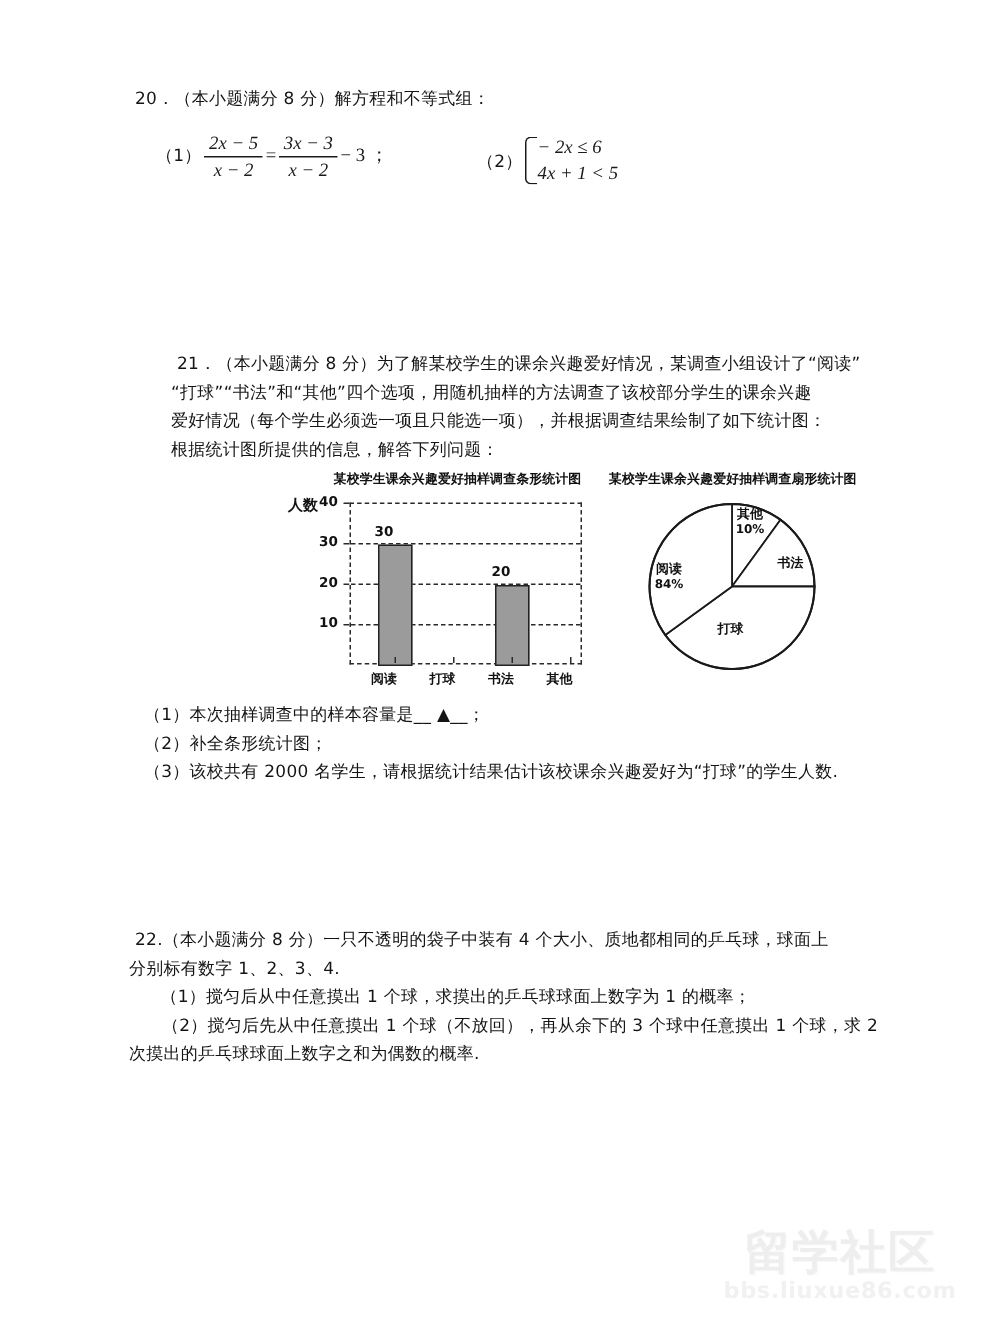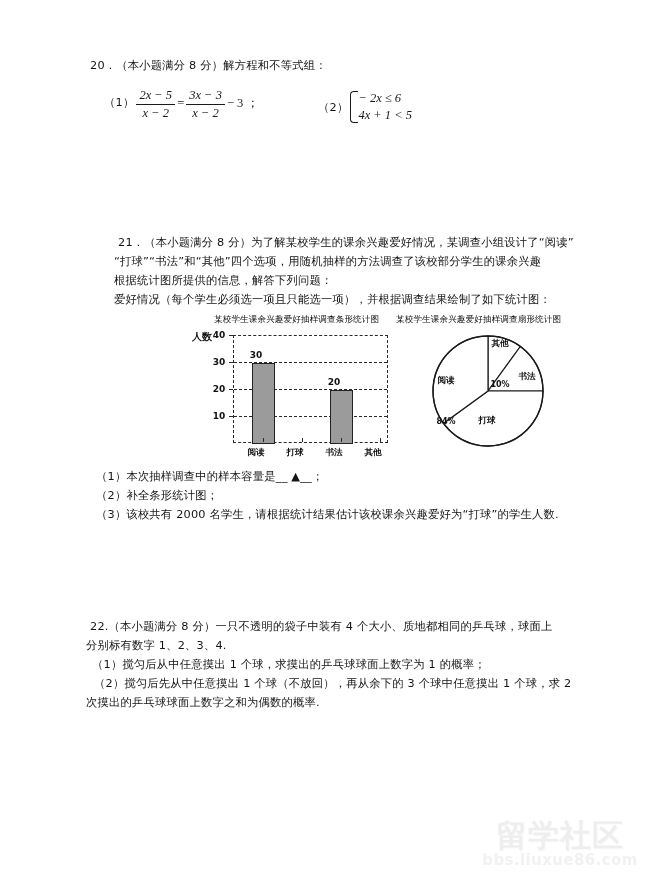--- a/index.html
+++ b/index.html
@@ -73,22 +73,22 @@
     display: block;
     font-size: 12.5px;
     line-height: 17px;
     white-space: nowrap;
   }
 
   
   .figure-area { position: absolute; }
   .chart-title {
     font-size: 8.6px;
-    font-weight: normal;
-    text-align: left;
+    font-weight: bold;
+    text-align: center;
     color: #111;
     letter-spacing: 0.1px;
     white-space: nowrap;
   }
   .axis-caption {
     position: absolute;
     font-size: 10px;
     font-weight: bold;
     color: #111;
     white-space: nowrap;
@@ -151,21 +151,20 @@
     font-weight: bold;
     color: #111;
     text-align: center;
     line-height: 10px;
     white-space: nowrap;
   }
   .pie-label .pct {
     display: block;
     font-size: 8px;
     font-weight: bold;
-    margin-top: 32px;
   }
 
   
   .watermark {
     position: absolute;
     text-align: center;
     opacity: 0.30;
     user-select: none;
   }
   .watermark .wm-cn {
@@ -203,22 +202,22 @@
 
   <div class="qblock" style="left:318px; top:90px;">
     <span class="qline" style="display:inline-block; vertical-align:middle;">（2）</span><span class="math sys"><span class="row">− 2x ≤ 6</span><span class="row">4x + 1 &lt; 5</span></span>
   </div>
 
   <div class="qblock" style="left:90px; top:233px; width:480px;margin-left:28px;">
     <div class="qline">
       <span>21．</span><span>（本小题满分 8 分）为了解某校学生的课余兴趣爱好情况，某调查小组设计了“阅读”</span>
     </div>
     <div class="qline" style="margin-left:-4px;">“打球”“书法”和“其他”四个选项，用随机抽样的方法调查了该校部分学生的课余兴趣</div>
+    <div class="qline" style="margin-left:-4px;">爱好情况（每个学生必须选一项且只能选一项），并根据调查结果绘制了如下统计图：</div>
     <div class="qline" style="margin-left:-4px;">根据统计图所提供的信息，解答下列问题：</div>
-    <div class="qline" style="margin-left:-4px;">爱好情况（每个学生必须选一项且只能选一项），并根据调查结果绘制了如下统计图：</div>
   </div>
 
   <div class="figure-area" style="left:196px; top:313px; width:200px; height:150px;">
     <div class="chart-title" style="position:absolute; left:18px; top:1px; width:182px;">某校学生课余兴趣爱好抽样调查条形统计图</div>
 
     <div class="axis-caption" style="left:-4px; top:17px;">人数</div>
 
     <div class="ytick" style="left:14px; top:17px;">40</div>
     <div class="ytick" style="left:14px; top:44px;">30</div>
     <div class="ytick" style="left:14px; top:71px;">20</div>
@@ -289,22 +288,22 @@
     <div class="qline">（1）本次抽样调查中的样本容量是__ ▲__；</div>
     <div class="qline">（2）补全条形统计图；</div>
     <div class="qline">（3）该校共有 2000 名学生，请根据统计结果估计该校课余兴趣爱好为“打球”的学生人数.</div>
   </div>
 
   <div class="qblock" style="left:90px; top:617px; width:490px;">
     <div class="qline">
       <span>22.</span><span>（本小题满分 8 分）一只不透明的袋子中装有 4 个大小、质地都相同的乒乓球，球面上</span>
     </div>
     <div class="qline" style="margin-left:-4px;">分别标有数字 1、2、3、4.</div>
-    <div class="qline" style="margin-left:2px;">（1）搅匀后从中任意摸出 1 个球，求摸出的乒乓球球面上数字为 1 的概率；</div>
-    <div class="qline" style="margin-left:4px;">（2）搅匀后先从中任意摸出 1 个球（不放回），再从余下的 3 个球中任意摸出 1 个球，求 2</div>
+    <div class="qline" style="margin-left:17px;">（1）搅匀后从中任意摸出 1 个球，求摸出的乒乓球球面上数字为 1 的概率；</div>
+    <div class="qline" style="margin-left:18px;">（2）搅匀后先从中任意摸出 1 个球（不放回），再从余下的 3 个球中任意摸出 1 个球，求 2</div>
     <div class="qline" style="margin-left:-4px;">次摸出的乒乓球球面上数字之和为偶数的概率.</div>
   </div>
 
   <div class="watermark" style="left:476px; top:818px; width:168px;">
     <div class="wm-cn">留学社区</div>
     <div class="wm-url">bbs.liuxue86.com</div>
   </div>
 
 </div>
 

